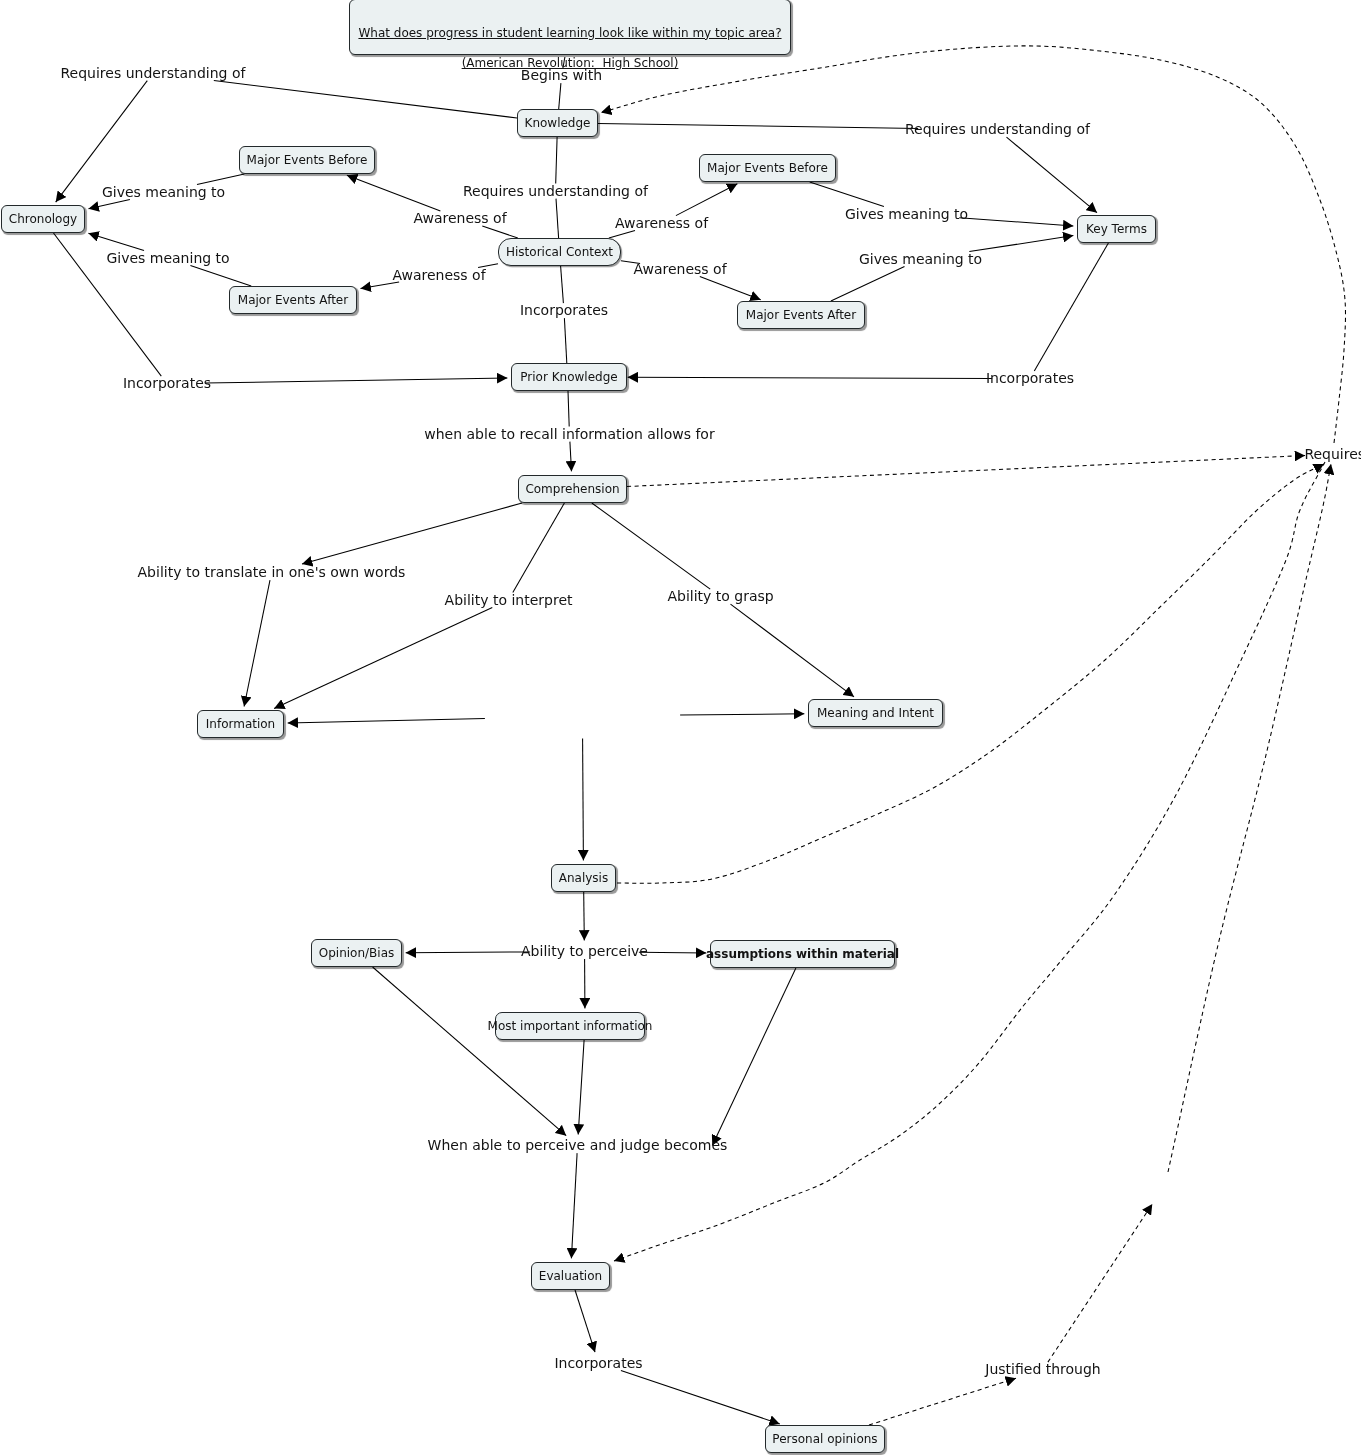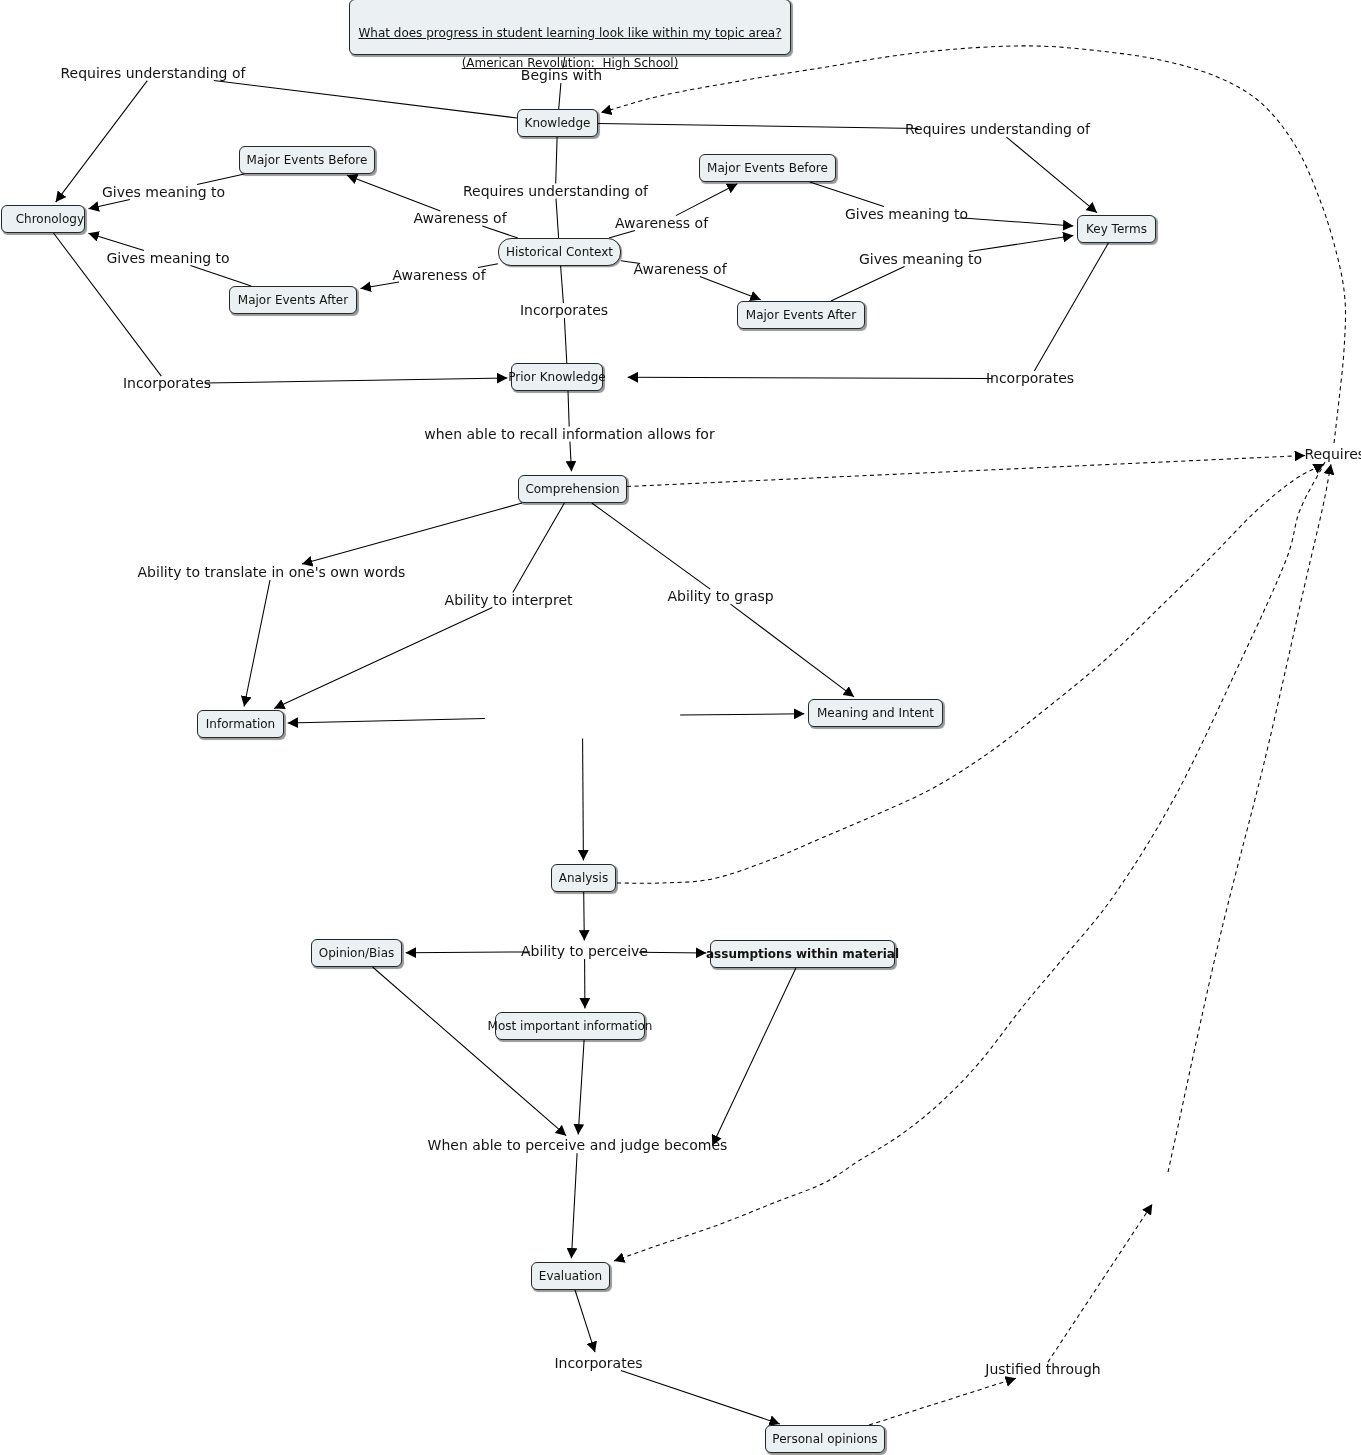--- a/index.html
+++ b/index.html
@@ -88,42 +88,42 @@
 <path class="edge dashed" fill="none" marker-end="url(#ah)" d="M 1325.0,462.0 C 1316.7,478.0 1306.5,493.7 1300.0,510.0 C 1293.5,526.3 1295.5,535.7 1286.0,560.0 C 1276.5,584.3 1261.2,617.2 1243.0,656.0 C 1224.8,694.8 1198.3,753.3 1177.0,793.0 C 1155.7,832.7 1134.5,865.8 1115.0,894.0 C 1095.5,922.2 1075.2,943.5 1060.0,962.0 C 1044.8,980.5 1037.5,988.2 1024.0,1005.0 C 1010.5,1021.8 993.2,1046.5 979.0,1063.0 C 964.8,1079.5 952.3,1091.8 939.0,1104.0 C 925.7,1116.2 912.2,1126.7 899.0,1136.0 C 885.8,1145.3 872.5,1152.2 860.0,1160.0 C 847.5,1167.8 838.0,1176.0 824.0,1183.0 C 810.0,1190.0 793.7,1195.0 776.0,1202.0 C 758.3,1209.0 737.5,1217.8 718.0,1225.0 C 698.5,1232.2 676.3,1239.0 659.0,1245.0 C 641.7,1251.0 629.0,1255.7 614.0,1261.0"></path>
 <path class="edge dashed" fill="none" marker-end="url(#ah)" d="M 1168.0,1172.0 C 1184.7,1096.3 1201.8,1013.8 1218.0,945.0 C 1234.2,876.2 1250.7,818.5 1265.0,759.0 C 1279.3,699.5 1294.3,630.2 1304.0,588.0 C 1313.7,545.8 1318.5,526.7 1323.0,506.0 C 1327.5,485.3 1328.3,478.0 1331.0,464.0"></path>
 </svg>
 <div class="node multi" style="left:349px;top:1px;width:442px;height:56px;">
       <span class="tln">What does progress in student learning look like within my topic area?</span>
       <span class="tln">(American Revolution:  High School)</span>
     </div>
 <div class="node" style="left:517px;top:109px;width:81px;height:28px;">
       <span class="tln">Knowledge</span>
     </div>
-<div class="node" style="left:1px;top:205px;width:84px;height:28px;align-items:flex-end;">
+<div class="node" style="left:1px;top:205px;width:84px;height:28px;">
       <span class="tln">Chronology</span>
     </div>
 <div class="node" style="left:239px;top:146px;width:136px;height:28px;">
       <span class="tln">Major Events Before</span>
     </div>
 <div class="node" style="left:699px;top:154px;width:137px;height:28px;">
       <span class="tln">Major Events Before</span>
     </div>
 <div class="node" style="left:498px;top:238px;width:123px;height:28px;border-radius:13px;">
       <span class="tln">Historical Context</span>
     </div>
 <div class="node" style="left:229px;top:286px;width:128px;height:28px;">
       <span class="tln">Major Events After</span>
     </div>
 <div class="node" style="left:737px;top:301px;width:128px;height:28px;">
       <span class="tln">Major Events After</span>
     </div>
 <div class="node" style="left:1077px;top:215px;width:79px;height:28px;">
       <span class="tln">Key Terms</span>
     </div>
-<div class="node" style="left:511px;top:363px;width:92px;height:28px;">
+<div class="node" style="left:511px;top:363px;width:116px;height:28px;">
       <span class="tln">Prior Knowledge</span>
     </div>
 <div class="node" style="left:518px;top:475px;width:109px;height:28px;">
       <span class="tln">Comprehension</span>
     </div>
 <div class="node" style="left:197px;top:710px;width:87px;height:28px;">
       <span class="tln">Information</span>
     </div>
 <div class="node" style="left:808px;top:699px;width:135px;height:28px;">
       <span class="tln">Meaning and Intent</span>

